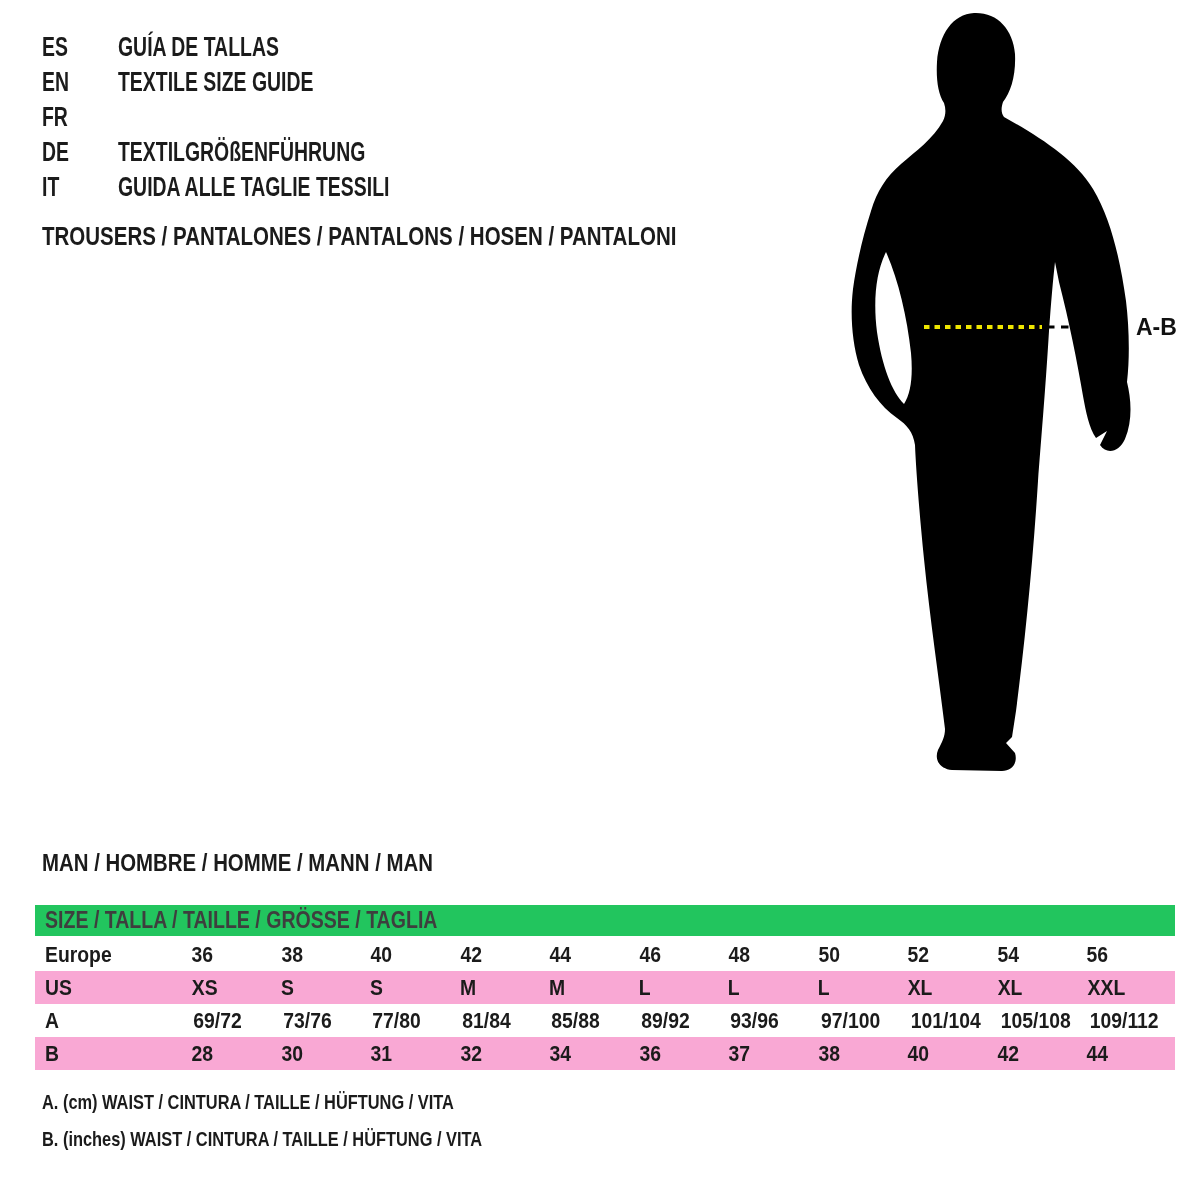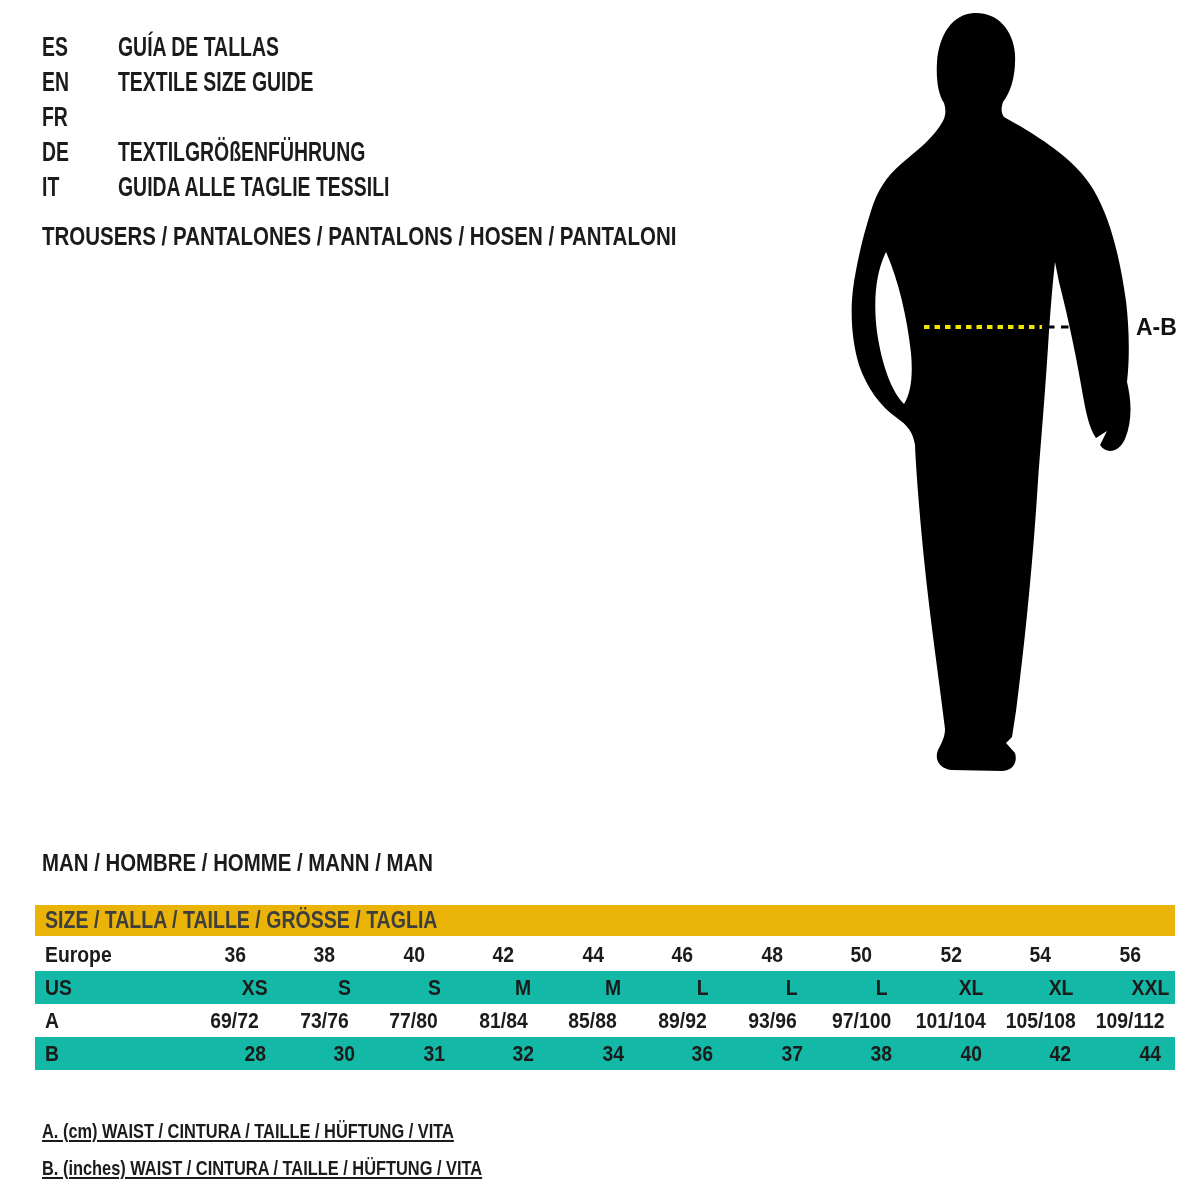--- a/index.html
+++ b/index.html
@@ -21,32 +21,32 @@
   .category-title { position:absolute; left:42px; top:222px; font-size:25px; font-weight:700;text-decoration:underline; }
   .man-title { position:absolute; left:42px; top:849px; font-size:24px; font-weight:700;text-align:center; }
 
   
   .figure-wrap { position:absolute; left:832px; top:0; width:380px; height:800px;text-decoration:underline; }
   .figure-wrap text { font-family:"Liberation Sans", sans-serif; }
 
   
   .size-table { position:absolute; left:35px; top:905px; width:1140px; font-weight:700; }
   .t-head {
-    height:31px; background:#eab308; color:#3e3e3e; display:flex; align-items:center;
+    height:31px; background:#22c55e; color:#3e3e3e; display:flex; align-items:center;
     padding-left:10px; font-size:23px; margin-bottom:2px; box-sizing:border-box;
   }
   .t-head .cond { transform:scaleX(0.85); }
   .t-row { height:33px; display:flex; align-items:center; font-size:22px; }
-  .t-row.stripe { background:#14b8a6;gap:40px; }
+  .t-row.stripe { background:#f9a8d4; }
   .t-label { width:155px; padding-left:10px; box-sizing:border-box; text-align:left; }
   .t-label .condc { transform-origin:0 50%; }
-  .t-cell { flex:1; text-align:center; }
-
-  
-  .footnotes { position:absolute; left:42px; top:1112px;text-decoration:underline; }
+  .t-cell { flex:1; }
+
+  
+  .footnotes { position:absolute; left:42px; top:1083px; }
   .footnote { height:37px; display:flex; align-items:center; font-size:21px; font-weight:700; }
 </style>
 </head>
 <body>
 
 <div class="canvas">
 
   <div class="lang-list">
     <div class="lang-row">
       <div class="lang-code"><span class="cond">ES</span></div>

